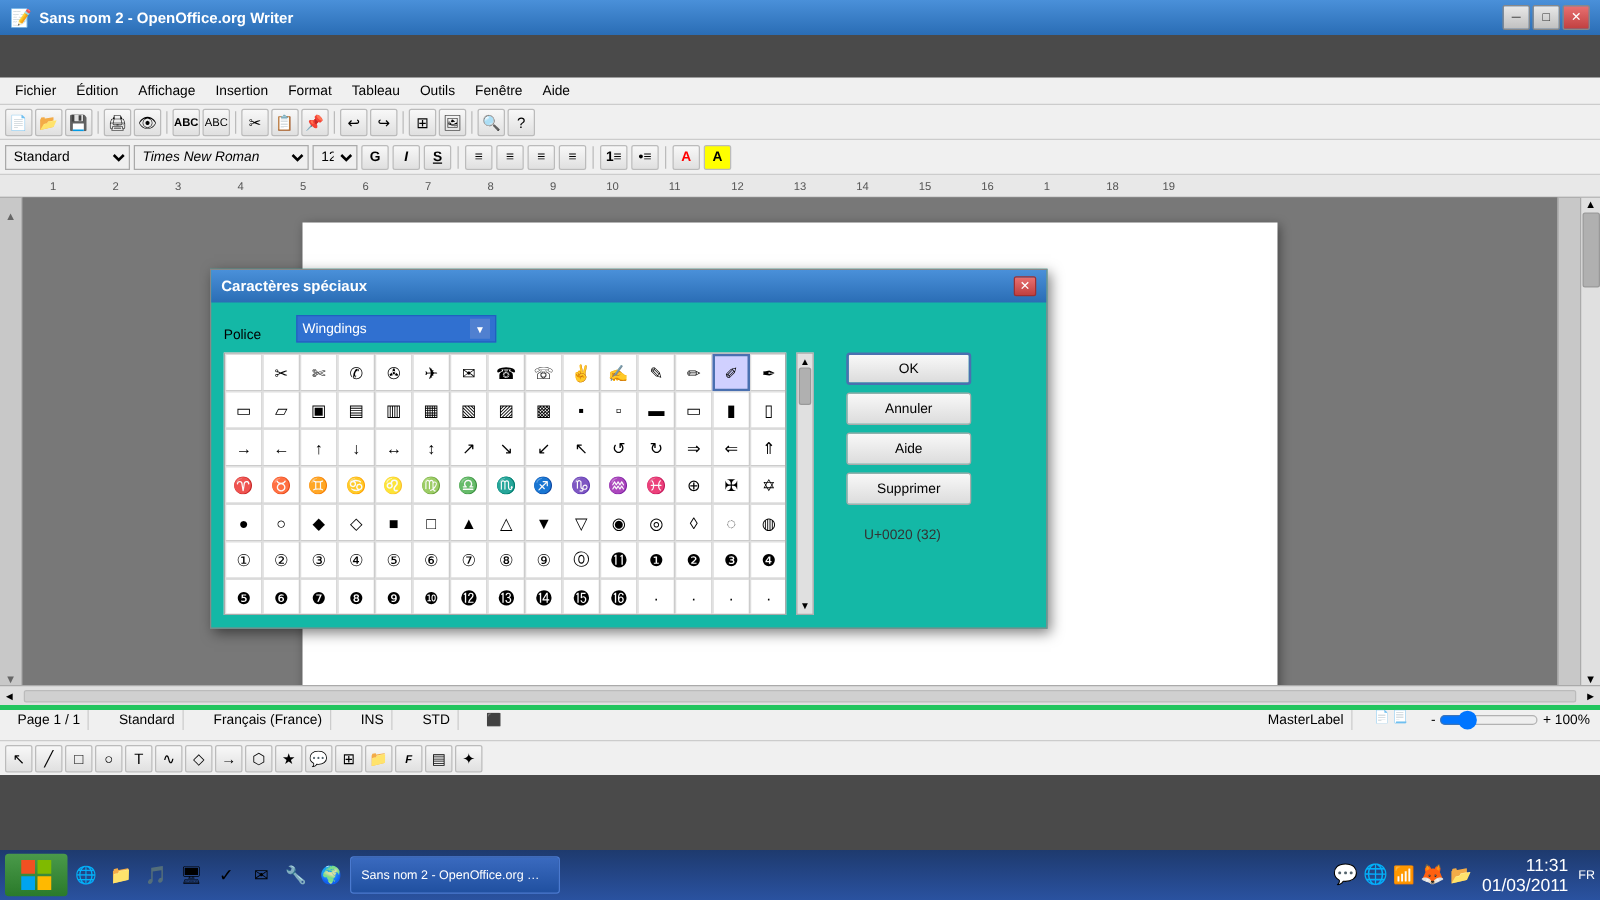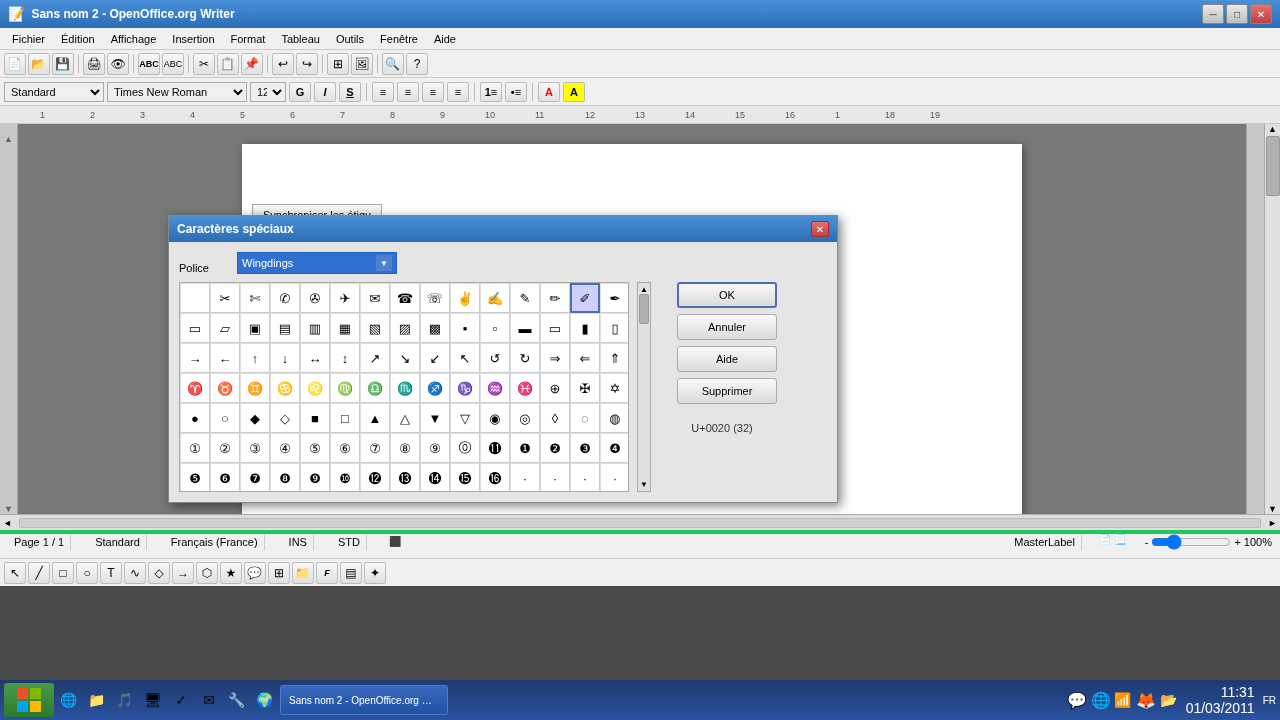--- a/index.html
+++ b/index.html
@@ -29,20 +29,21 @@
     .title-btn.close { background: linear-gradient(to bottom, #e87070, #c04040); color: white; }
 
     
     .menu-bar {
       background: #f0f0f0;
       border-bottom: 1px solid #ccc;
       display: flex;
       align-items: center;
       padding: 2px 4px;
       height: 22px;
+      margin-top: 34px;
     }
     .menu-item {
       padding: 2px 8px;
       cursor: pointer;
       font-size: 11px;
       color: #000;
     }
 
     
     .toolbar-area {
@@ -79,20 +80,21 @@
       width: 100px; height: 20px;
       border: 1px solid #aaa;
       font-size: 11px;
       padding: 0 2px;
     }
     .font-dropdown {
       width: 140px; height: 20px;
       border: 1px solid #aaa;
       font-size: 11px;
       padding: 0 2px;
+      font-style: italic;
     }
     .size-dropdown {
       width: 36px; height: 20px;
       border: 1px solid #aaa;
       font-size: 11px;
       padding: 0 2px;
     }
     .format-btn {
       width: 22px; height: 20px;
       background: linear-gradient(to bottom, #f8f8f8, #e0e0e0);
@@ -246,21 +248,21 @@
       position: absolute;
       top: 0; left: 0;
       width: 100%; height: 100%;
       pointer-events: none;
     }
     .dialog {
       position: absolute;
       top: 215px;
       left: 168px;
       width: 670px;
-      background: #e5e5e5;
+      background: #14b8a6;
       border: 1px solid #888;
       box-shadow: 3px 3px 10px rgba(0,0,0,0.5);
       pointer-events: all;
     }
     .dialog-titlebar {
       background: linear-gradient(to bottom, #4a90d9, #2a6db5);
       color: white;
       padding: 5px 8px;
       display: flex;
       align-items: center;

